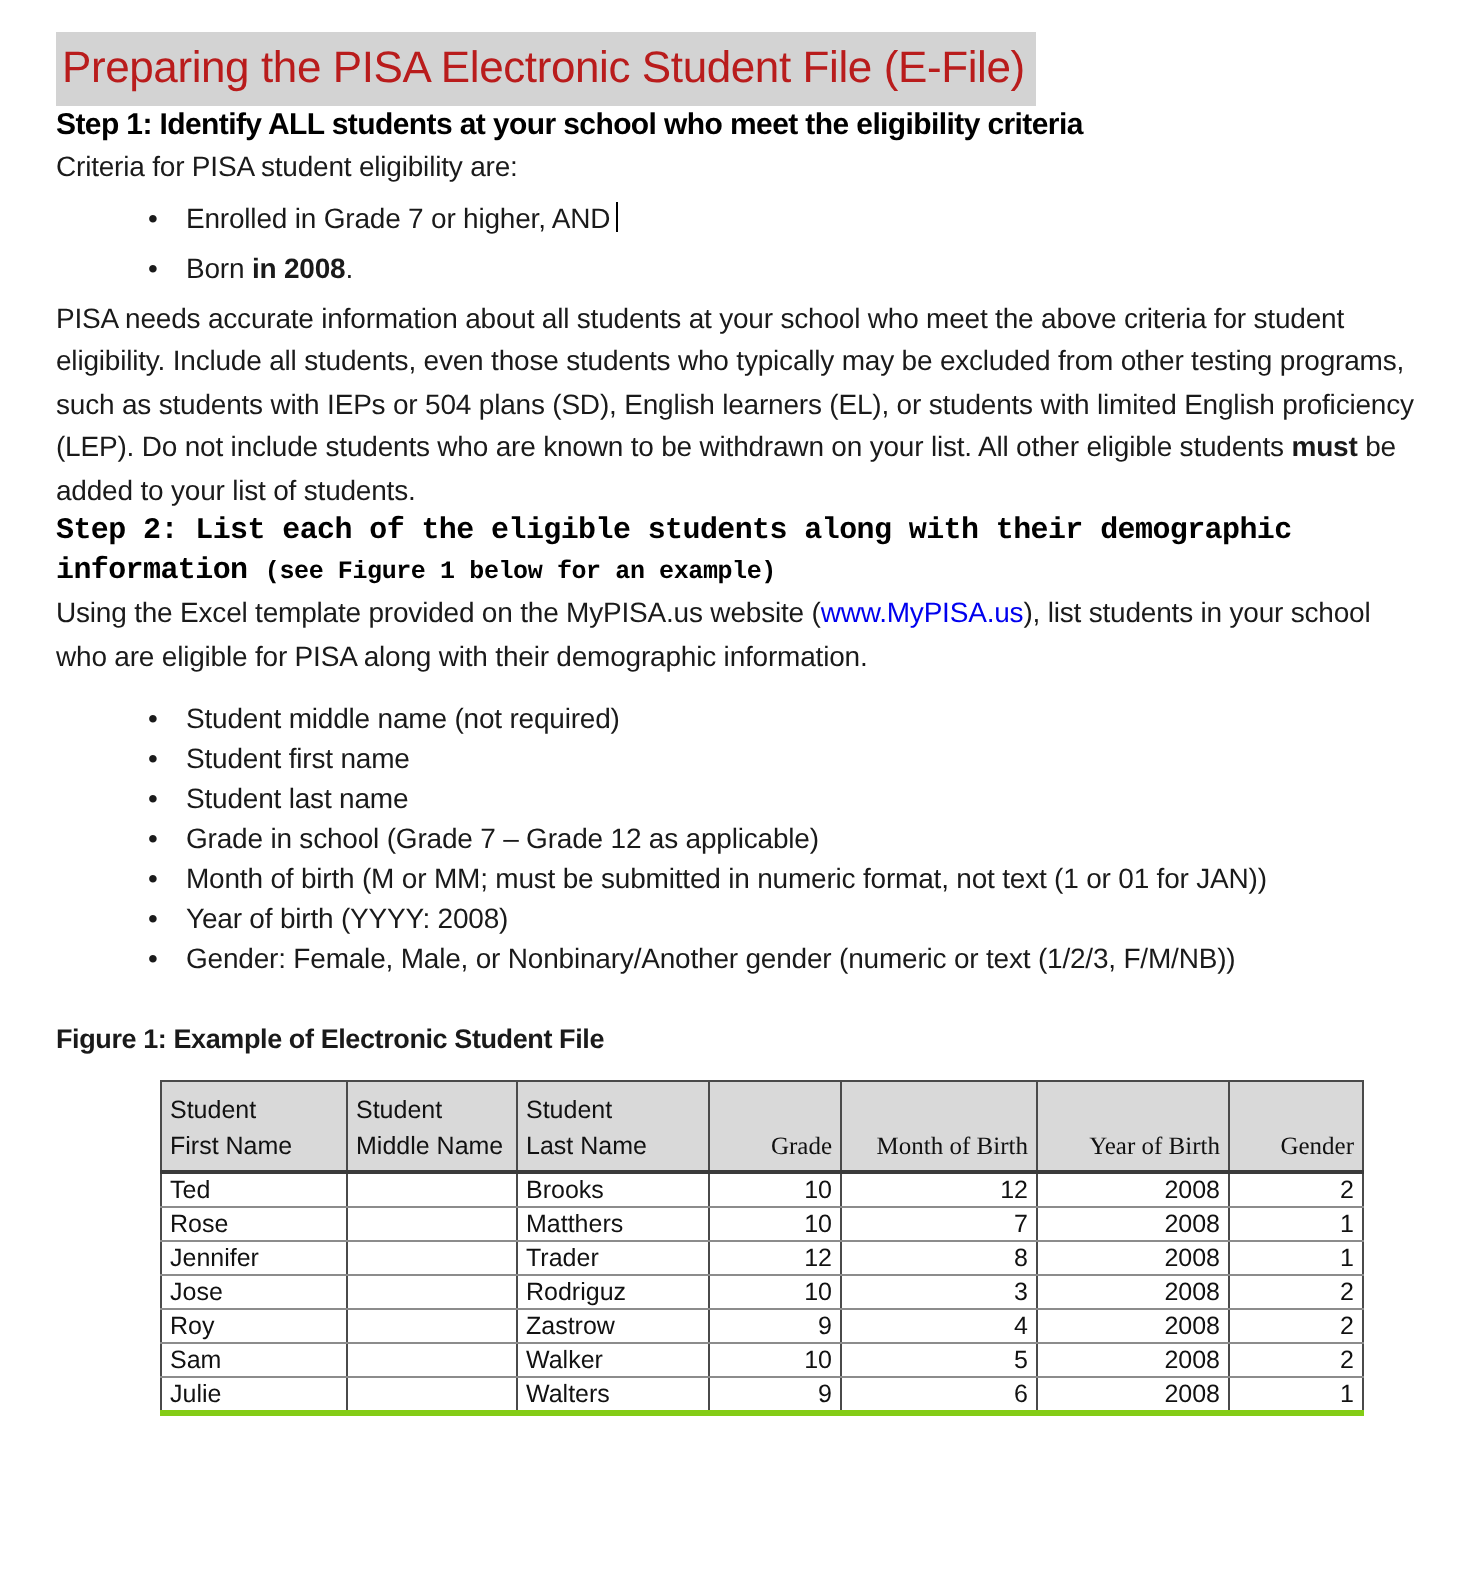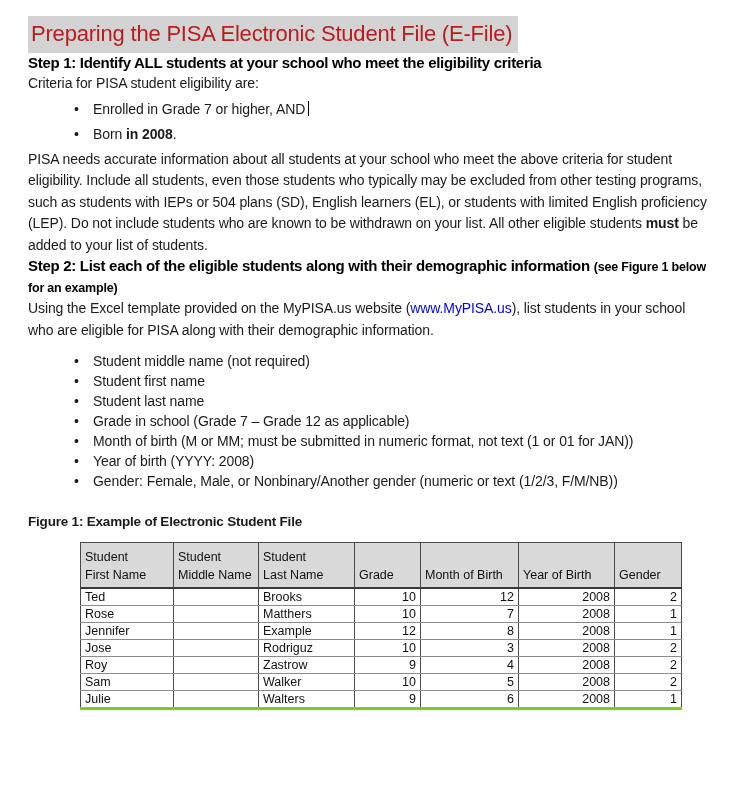--- a/index.html
+++ b/index.html
@@ -21,21 +21,21 @@
     background: #d3d3d3;
     padding: 5px 6px 6px 3px;
     display: inline-block;
   }
 
   h2.step {
     font-size: 15px; font-weight: 700; letter-spacing: -0.3px;
     margin: 0; line-height: 20px; color: #000;
   }
   .step1-h { margin-top: 25px; }
-  .step2-h { margin-top: 8px; }
+  .step2-h { margin-top: 8px; font-family: Liberation Mono, monospace; }
   h2.step .small { font-size: 12.5px; letter-spacing: -0.2px; }
 
   p.body {
     font-size: 14px; line-height: 21.5px; margin: 0; color: #1a1a1a;
     letter-spacing: -0.1px;
   }
   .intro { margin-top: 1px; }
   .para1 { margin-top: 24px; }
   .para2 { margin-top: 2px; }
 
@@ -75,21 +75,21 @@
     background: #d9d9d9;
     font-weight: 400;
     text-align: left;
     vertical-align: bottom;
     padding: 3px 4px 3px 4px;
     height: 45px;
     line-height: 18px;
     border: 1px solid #4a4a4a;
     border-bottom: 2px solid #3a3a3a;
   }
-  table.efile thead th.hc { text-align: left; }
+  table.efile thead th.hc { text-align: right; font-family: Liberation Serif, serif; }
   table.efile td {
     border-left: 1px solid #4a4a4a;
     border-right: 1px solid #4a4a4a;
     border-top: 1px solid #8c8c8c;
     border-bottom: 1px solid #8c8c8c;
     padding: 1px 4px;
     height: 17px;
     line-height: 14px;
     vertical-align: middle;
   }
@@ -177,21 +177,21 @@
         <td></td>
         <td>Matthers</td>
         <td class="r">10</td>
         <td class="r">7</td>
         <td class="c">2008</td>
         <td class="r">1</td>
       </tr>
       <tr>
         <td class="c0">Jennifer</td>
         <td></td>
-        <td>Example</td>
+        <td>Trader</td>
         <td class="r">12</td>
         <td class="r">8</td>
         <td class="c">2008</td>
         <td class="r">1</td>
       </tr>
       <tr>
         <td class="c0">Jose</td>
         <td></td>
         <td>Rodriguz</td>
         <td class="r">10</td>

